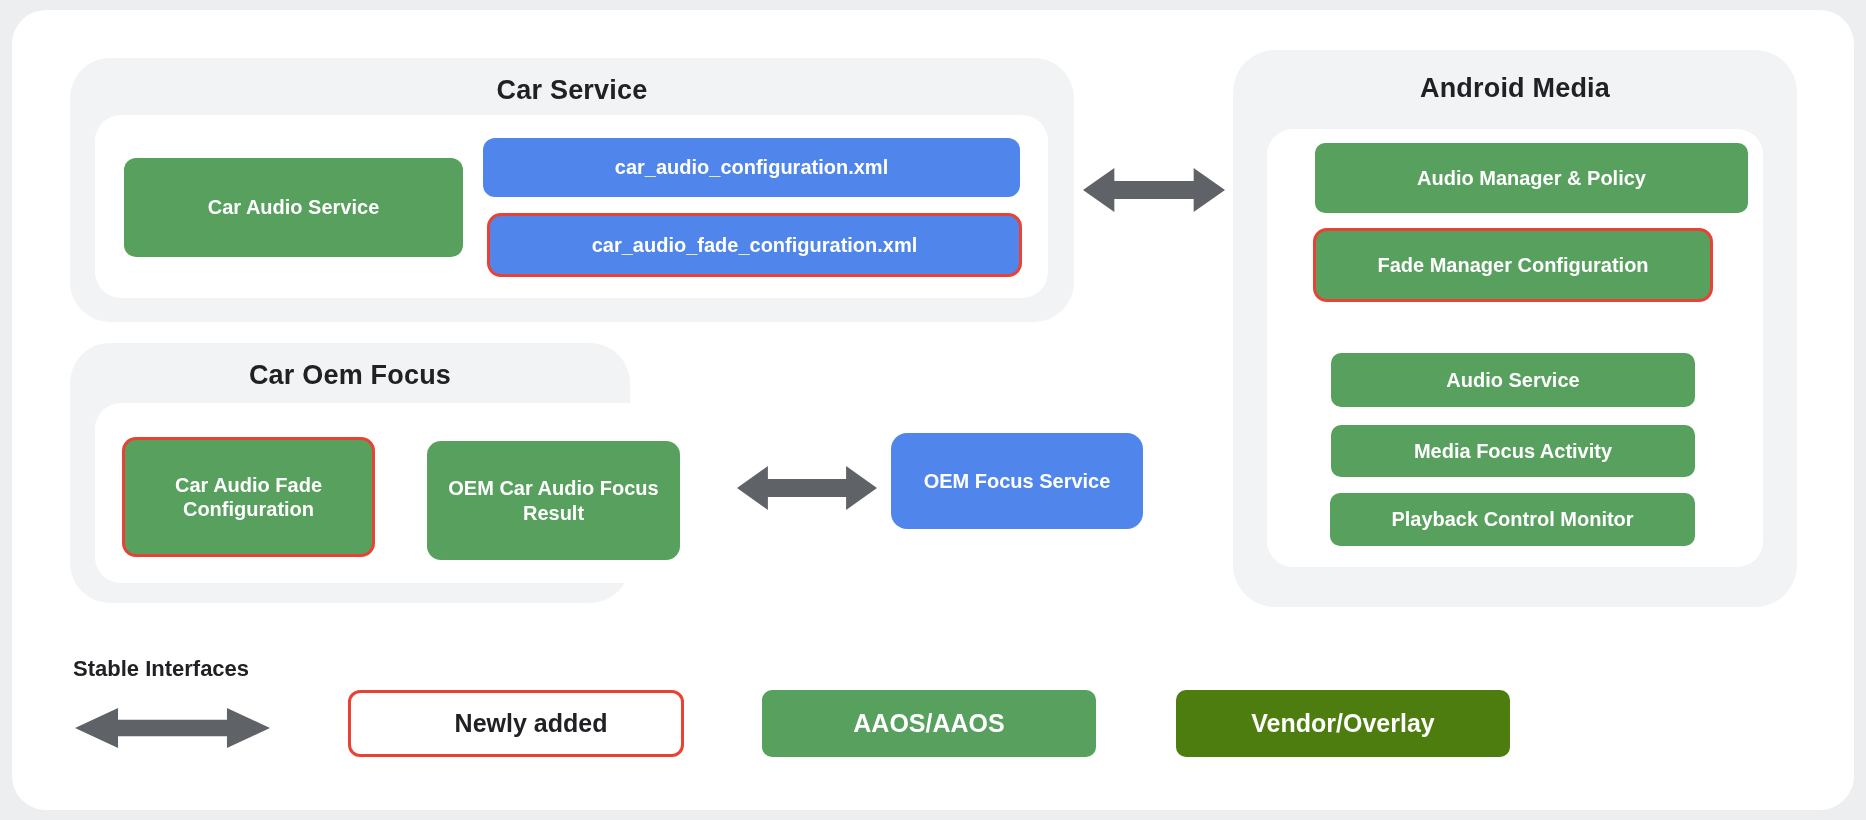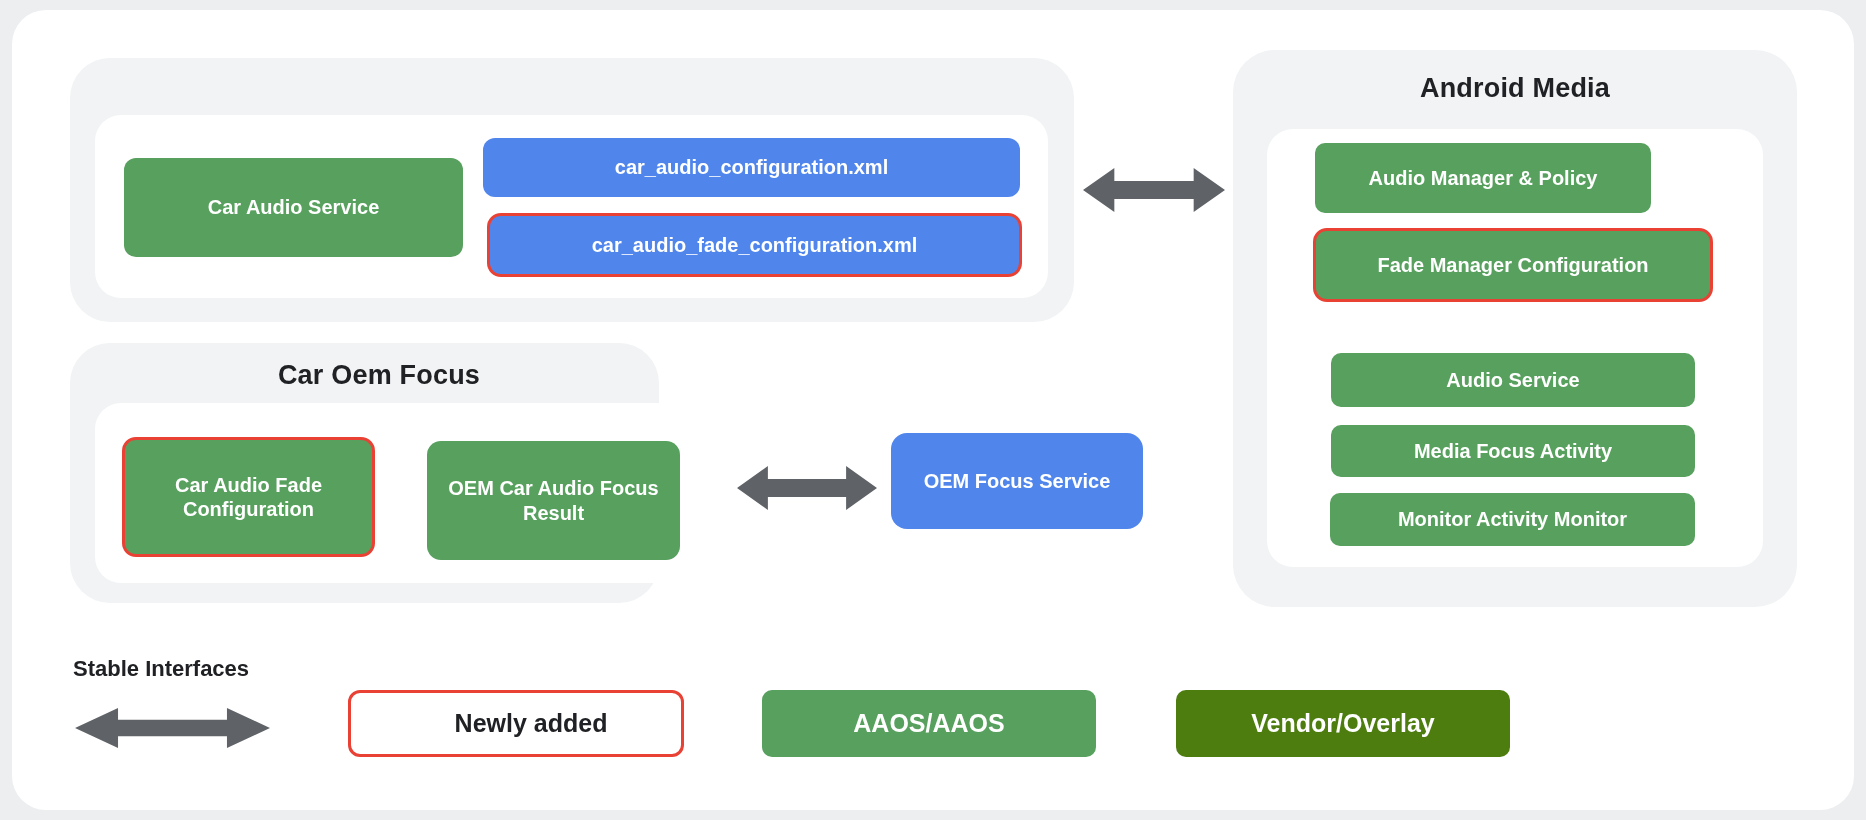--- a/index.html
+++ b/index.html
@@ -81,45 +81,46 @@
     border-radius:12px;
   }
 </style>
 </head>
 <body>
 
 <div id="canvas">
   <div class="main-panel"></div>
 
   <div class="section" style="left:70px; top:58px; width:1004px; height:264px;">
+    <div class="section-title" style="padding-top:17px;">Car Service</div>
     <div class="inner-panel" style="left:25px; top:57px; width:953px; height:183px;">
       <div class="node green" style="left:29px; top:43px; width:339px; height:99px;">Car Audio Service</div>
       <div class="node blue" style="left:388px; top:23px; width:537px; height:59px;">car_audio_configuration.xml</div>
       <div class="node blue red-border" style="left:392px; top:98px; width:535px; height:64px;">car_audio_fade_configuration.xml</div>
     </div>
   </div>
 
   <div class="arrow" style="left:1083px; top:168px; width:142px; height:44px;">
     <svg viewBox="0 0 145 44" preserveAspectRatio="none" aria-hidden="true">
       <polygon fill="#5f6368" points="0,22 32,0 32,13 113,13 113,0 145,22 113,44 113,31 32,31 32,44"></polygon>
     </svg>
   </div>
 
   <div class="section" style="left:1233px; top:50px; width:564px; height:557px; border-radius:42px;">
     <div class="section-title" style="padding-top:23px;">Android Media</div>
     <div class="inner-panel" style="left:34px; top:79px; width:496px; height:438px;">
-      <div class="node green" style="left:48px; top:14px; width:336px; height:70px; border-radius:10px;">Audio Manager &amp; Policy</div>
+      <div class="node green" style="left:48px; top:14px; width:433px; height:70px; border-radius:10px;">Audio Manager &amp; Policy</div>
       <div class="node green red-border" style="left:46px; top:99px; width:400px; height:74px;">Fade Manager Configuration</div>
       <div class="node green" style="left:64px; top:224px; width:364px; height:54px; border-radius:10px;">Audio Service</div>
       <div class="node green" style="left:64px; top:296px; width:364px; height:52px; border-radius:10px;">Media Focus Activity</div>
-      <div class="node green" style="left:63px; top:364px; width:365px; height:53px; border-radius:10px;">Monitor Activity Monitor</div>
+      <div class="node green" style="left:63px; top:364px; width:365px; height:53px; border-radius:10px;">Playback Control Monitor</div>
     </div>
   </div>
 
-  <div class="section" style="left:70px; top:343px; width:560px; height:260px;padding-left:29px;">
+  <div class="section" style="left:70px; top:343px; width:560px; height:260px;">
     <div class="section-title" style="padding-top:17px;">Car Oem Focus</div>
     <div class="inner-panel" style="left:25px; top:60px; width:595px; height:180px;">
       <div class="node green red-border" style="left:27px; top:34px; width:253px; height:120px;">Car Audio Fade Configuration</div>
       <div class="node green" style="left:332px; top:38px; width:253px; height:119px; border-radius:14px;">OEM Car Audio Focus Result</div>
     </div>
   </div>
 
   <div class="arrow" style="left:737px; top:466px; width:140px; height:44px;">
     <svg viewBox="0 0 145 44" preserveAspectRatio="none" aria-hidden="true">
       <polygon fill="#5f6368" points="0,22 32,0 32,13 113,13 113,0 145,22 113,44 113,31 32,31 32,44"></polygon>

